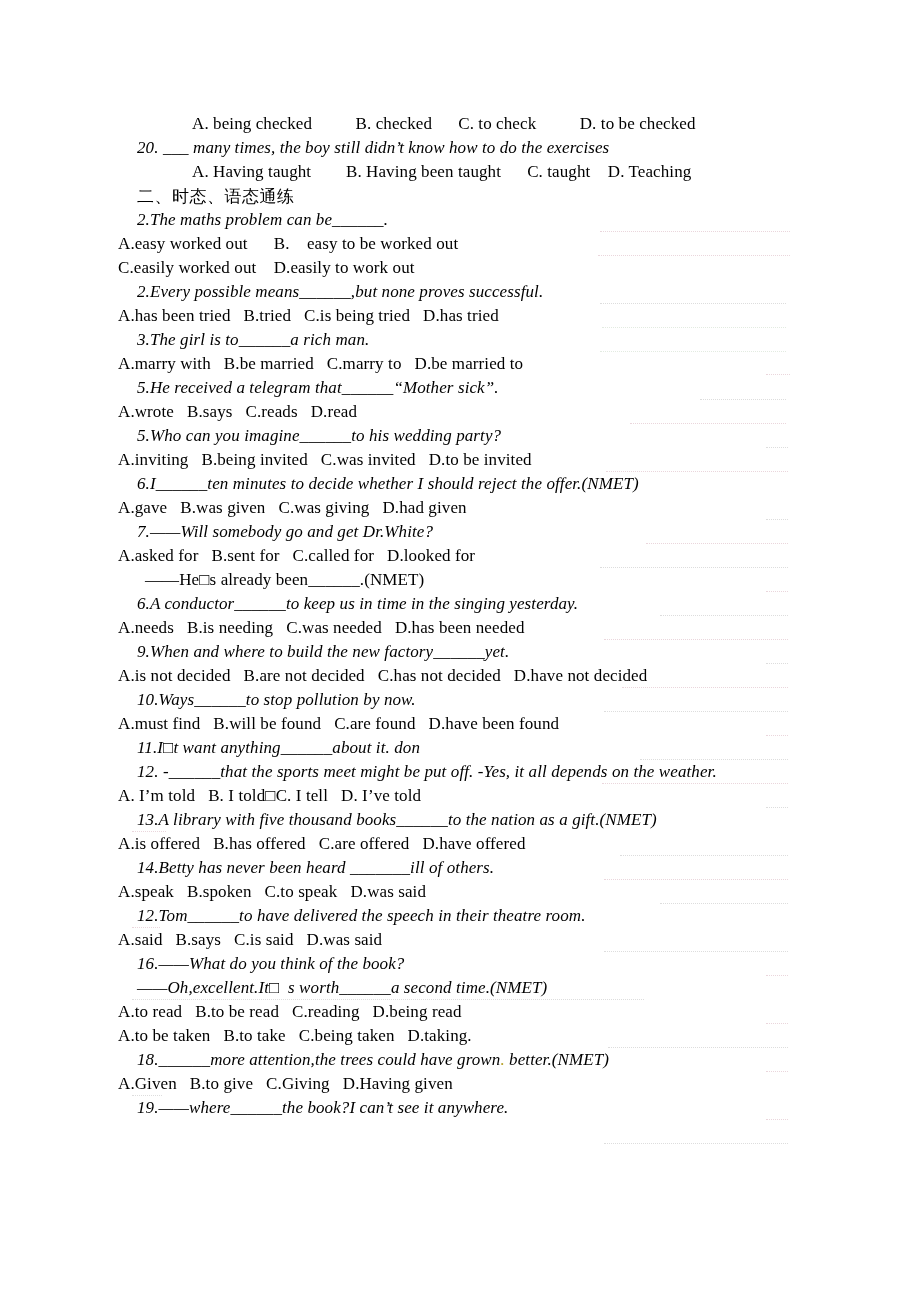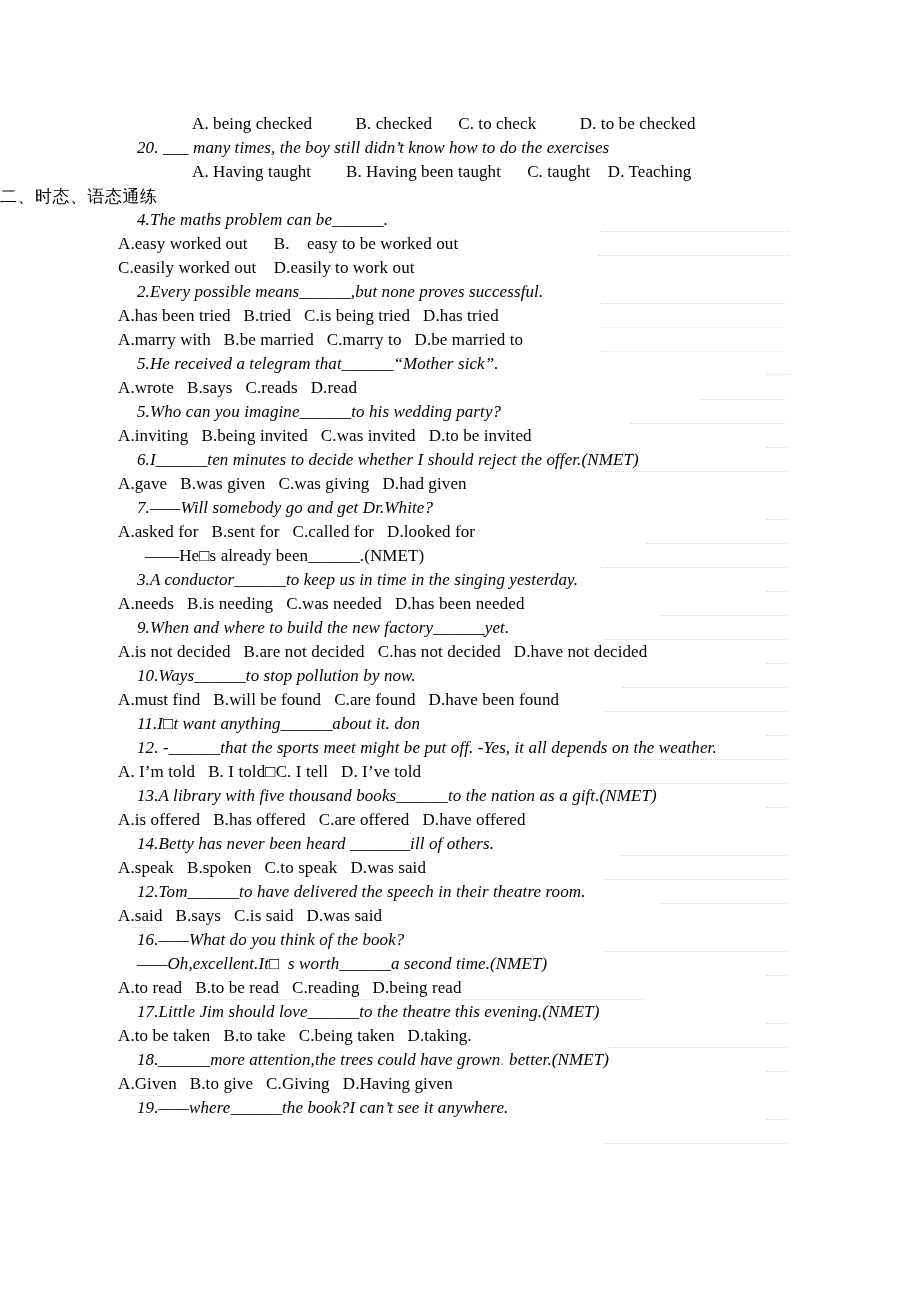--- a/index.html
+++ b/index.html
@@ -53,20 +53,21 @@
 
   
   .lvl-stem    { padding-left: 137px; font-style: italic; }
   .lvl-opt     { padding-left: 118px; }
   .lvl-opt-deep{ padding-left: 192px; }
   .lvl-cont    { padding-left: 145px; }
 
   .heading-cn {
     font-size: 17px;
     line-height: 24px;
+    padding-left: 137px;
     white-space: pre;
     font-family: "DejaVu Sans", "Liberation Sans", sans-serif;
     letter-spacing: 0.5px;
   }
 
   
   .speck {
     color: #b8a22a;
   }
 </style>
@@ -114,43 +115,44 @@
 </div>
 
 <div id="page">
 
   <div class="line lvl-opt-deep">A. being checked          B. checked      C. to check          D. to be checked</div>
   <div class="line lvl-stem">20. ___ many times, the boy still didn’t know how to do the exercises</div>
   <div class="line lvl-opt-deep">A. Having taught        B. Having been taught      C. taught    D. Teaching</div>
 
   <div class="heading-cn">二、时态、语态通练</div>
 
-  <div class="line lvl-stem">4.The maths problem can be______.</div>
+  <div class="line lvl-stem">2.The maths problem can be______.</div>
   <div class="line lvl-opt">A.easy worked out      B.    easy to be worked out</div>
   <div class="line lvl-opt">C.easily worked out    D.easily to work out</div>
 
   <div class="line lvl-stem">2.Every possible means______,but none proves successful.</div>
   <div class="line lvl-opt">A.has been tried   B.tried   C.is being tried   D.has tried</div>
 
+  <div class="line lvl-stem">3.The girl is to______a rich man.</div>
   <div class="line lvl-opt">A.marry with   B.be married   C.marry to   D.be married to</div>
 
   <div class="line lvl-stem">5.He received a telegram that______“Mother sick”.</div>
   <div class="line lvl-opt">A.wrote   B.says   C.reads   D.read</div>
 
   <div class="line lvl-stem">5.Who can you imagine______to his wedding party?</div>
   <div class="line lvl-opt">A.inviting   B.being invited   C.was invited   D.to be invited</div>
 
   <div class="line lvl-stem">6.I______ten minutes to decide whether I should reject the offer.(NMET)</div>
   <div class="line lvl-opt">A.gave   B.was given   C.was giving   D.had given</div>
 
   <div class="line lvl-stem">7.——Will somebody go and get Dr.White?</div>
   <div class="line lvl-opt">A.asked for   B.sent for   C.called for   D.looked for</div>
   <div class="line lvl-cont">——He□s already been______.(NMET)</div>
 
-  <div class="line lvl-stem">3.A conductor______to keep us in time in the singing yesterday.</div>
+  <div class="line lvl-stem">6.A conductor______to keep us in time in the singing yesterday.</div>
   <div class="line lvl-opt">A.needs   B.is needing   C.was needed   D.has been needed</div>
 
   <div class="line lvl-stem">9.When and where to build the new factory______yet.</div>
   <div class="line lvl-opt">A.is not decided   B.are not decided   C.has not decided   D.have not decided</div>
 
   <div class="line lvl-stem">10.Ways______to stop pollution by now.</div>
   <div class="line lvl-opt">A.must find   B.will be found   C.are found   D.have been found</div>
 
   <div class="line lvl-stem">11.I□t want anything______about it. don</div>
 
@@ -163,21 +165,20 @@
   <div class="line lvl-stem">14.Betty has never been heard _______ill of others.</div>
   <div class="line lvl-opt">A.speak   B.spoken   C.to speak   D.was said</div>
 
   <div class="line lvl-stem">12.Tom______to have delivered the speech in their theatre room.</div>
   <div class="line lvl-opt">A.said   B.says   C.is said   D.was said</div>
 
   <div class="line lvl-stem">16.——What do you think of the book?</div>
   <div class="line lvl-stem">——Oh,excellent.It□  s worth______a second time.(NMET)</div>
   <div class="line lvl-opt">A.to read   B.to be read   C.reading   D.being read</div>
 
-  <div class="line lvl-stem">17.Little Jim should love______to the theatre this evening.(NMET)</div>
   <div class="line lvl-opt">A.to be taken   B.to take   C.being taken   D.taking.</div>
 
   <div class="line lvl-stem"><span>18.______more attention,the trees could have grown</span><span class="speck">.</span><span> better.(NMET)</span></div>
   <div class="line lvl-opt">A.Given   B.to give   C.Giving   D.Having given</div>
 
   <div class="line lvl-stem">19.——where______the book?I can’t see it anywhere.</div>
 
 </div>
 
 </body></html>

